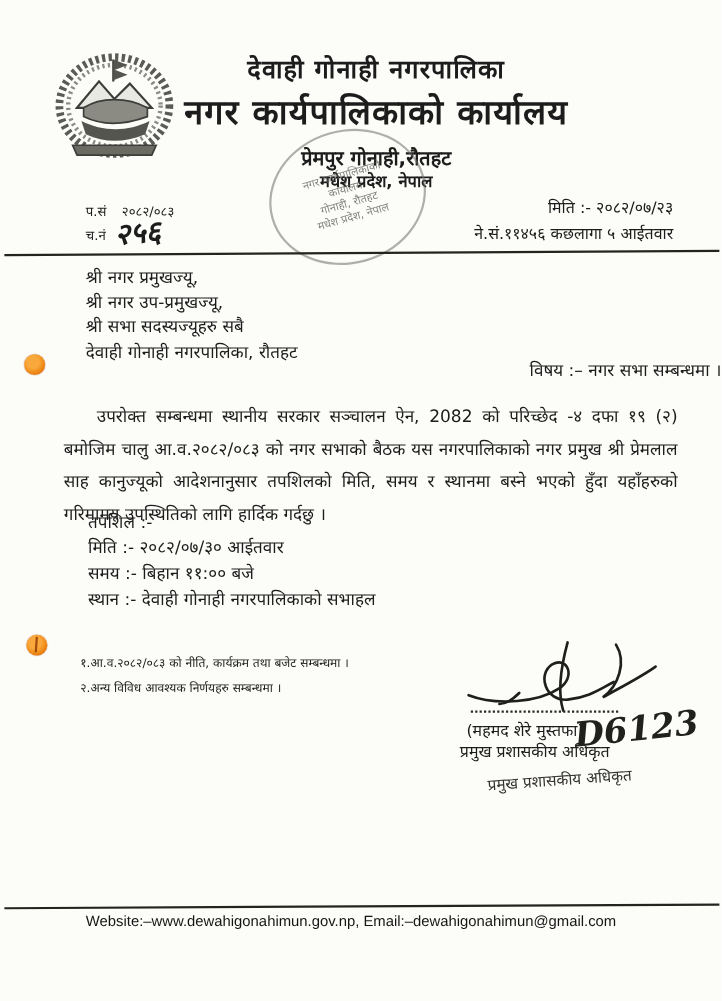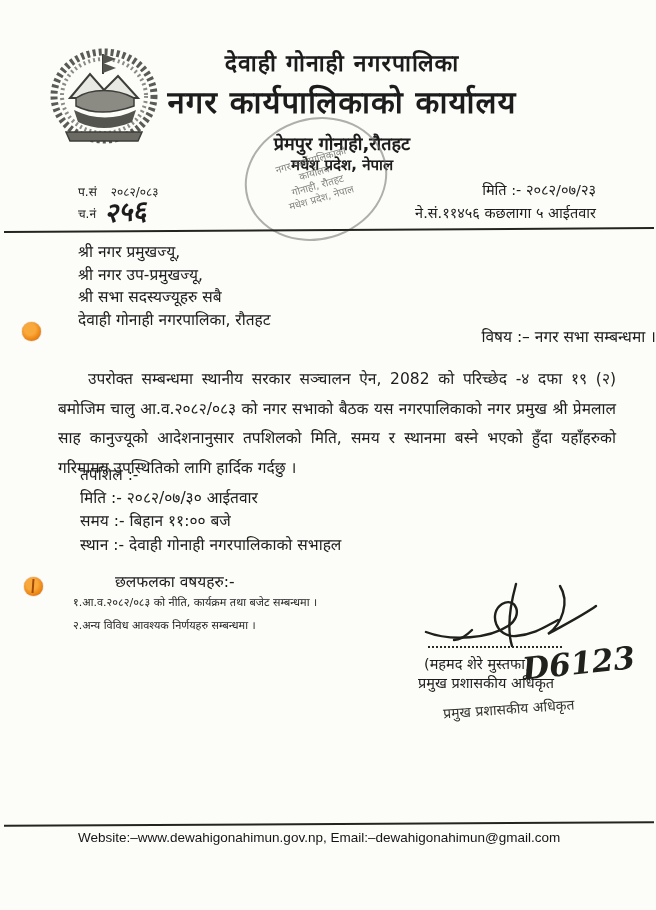--- a/index.html
+++ b/index.html
@@ -31,21 +31,21 @@
   }
   .stamp div{white-space:nowrap;}
   
   .meta-left{position:absolute;left:78px;top:181px;font-size:12px;line-height:22px;}
   .meta-left .lbl{margin-right:14px;}
   .hand-number{
     position:absolute;left:104px;top:192px;
     font-family:"DejaVu Serif",serif;font-style:italic;
     font-size:27px;font-weight:bold;transform:rotate(-4deg);
   }
-  .meta-right{position:absolute;right:60px;top:179px;text-align:right;font-size:14.5px;line-height:23px;}
+  .meta-right{position:absolute;right:44px;top:179px;text-align:right;font-size:14.5px;line-height:23px;}
   .rule{position:absolute;left:4px;width:650px;border-top:2px solid #24241f;}
   .rule-top{top:229px;transform:rotate(-.35deg);}
   .rule-bottom{top:823px;transform:rotate(-.3deg);}
   
   .addressees{position:absolute;left:78px;top:241px;font-size:15.5px;line-height:22.5px;}
   
   .subject{position:absolute;left:50px;top:325px;width:606px;text-align:right;font-size:15.5px;}
   .dot{
     position:absolute;width:19px;height:19px;border-radius:50%;
     background:radial-gradient(circle at 42% 38%, #f9a83c 0 35%, #ef8a16 60%, #c75d0d 100%);
@@ -152,21 +152,20 @@
 
   <div class="details">
     <div>तपशिल :-</div>
     <div>
         <div>मिति :- २०८२/०७/३० आईतवार</div>
         <div>समय :- बिहान ११:०० बजे</div>
         <div>स्थान :- देवाही गोनाही नगरपालिकाको सभाहल</div>
       </div>
   </div>
 
-  <div class="agenda-head">छलफलका वषयहरु:-</div>
   <div class="agenda-items">
       <div>१.आ.व.२०८२/०८३ को नीति, कार्यक्रम तथा बजेट सम्बन्धमा ।</div>
       <div>२.अन्य विविध आवश्यक निर्णयहरु सम्बन्धमा ।</div>
     </div>
 
   <svg class="sig-svg" viewBox="0 0 200 80" aria-hidden="true">
     <g fill="none" stroke="#1f1f1c" stroke-width="2.4" stroke-linecap="round">
       <path d="M14 52 C 40 62 78 58 96 46 C 112 36 104 16 90 24 C 76 33 84 58 104 56 C 124 54 134 46 146 40"></path>
       <path d="M104 4 C 98 26 95 50 100 66"></path>
       <path d="M148 6 C 158 22 150 44 136 54 C 150 46 170 36 184 26"></path>

